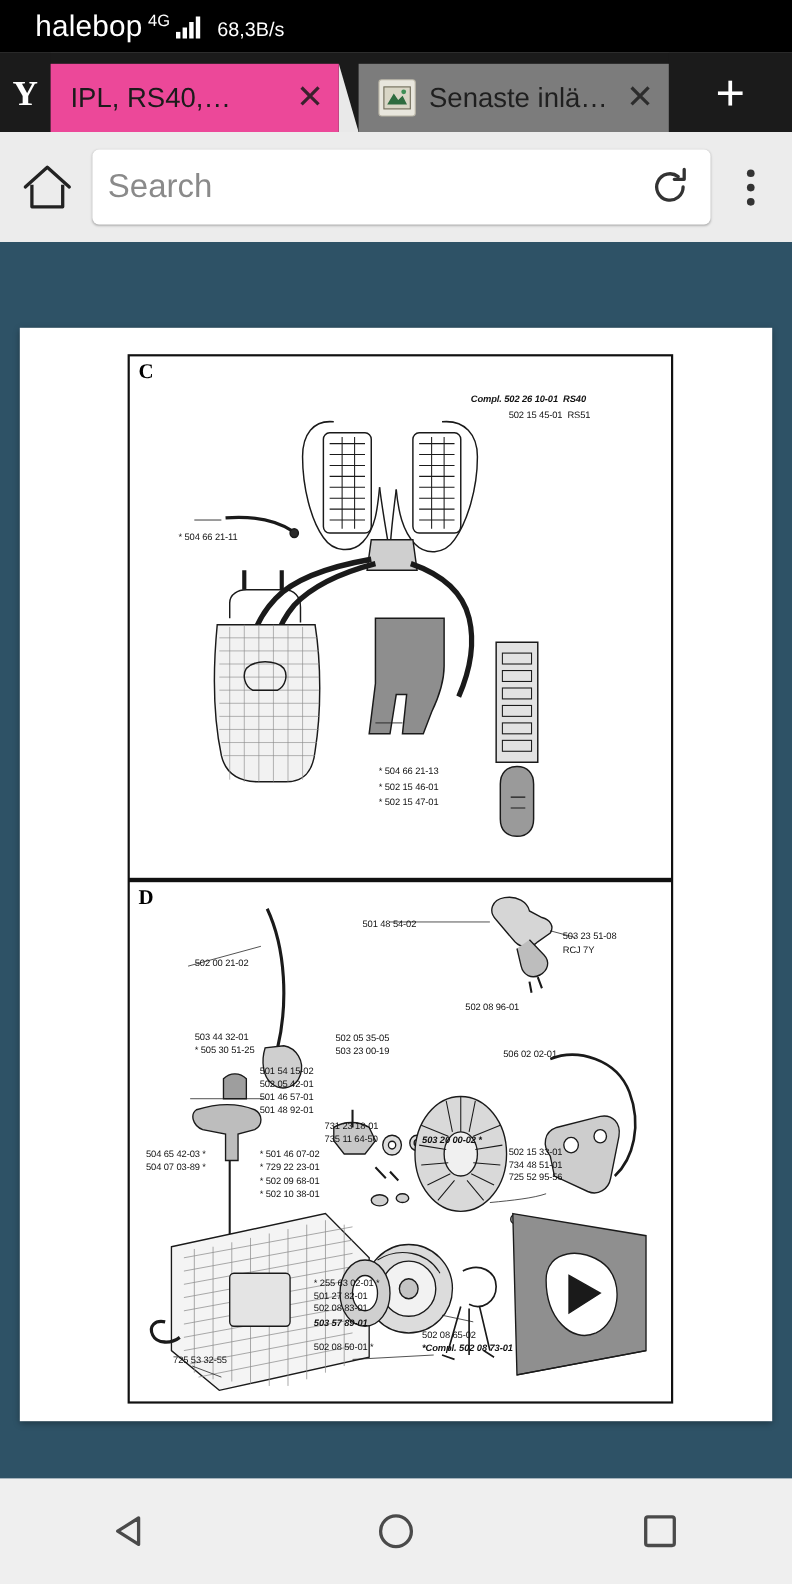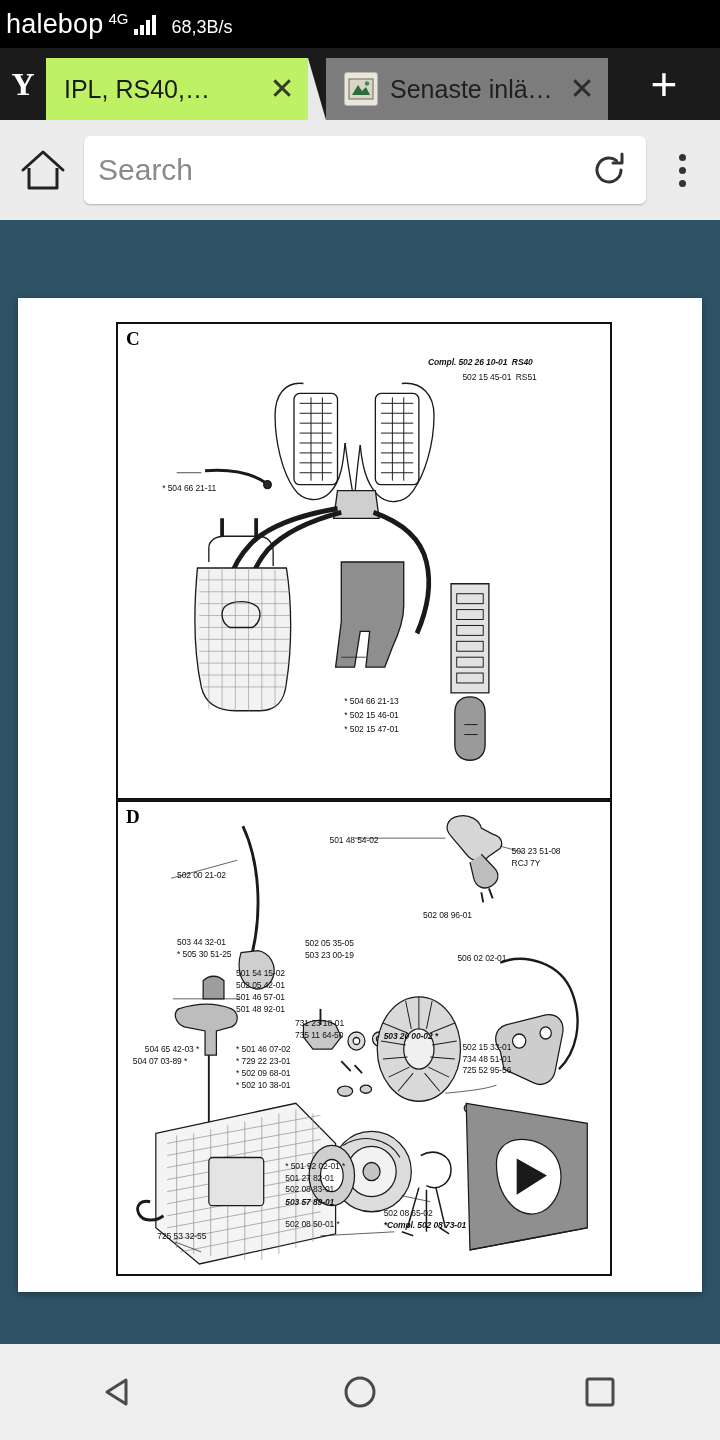--- a/index.html
+++ b/index.html
@@ -14,21 +14,21 @@
     width: 720px; height: 1440px;
     display: flex; flex-direction: column;
     background: #fff;
   }
 
   
   .statusbar {
     height: 48px;
     background: #000; color: #fff;
     display: flex; align-items: center;
-    padding: 0 6px;
+    padding: 0 32px;
     font-size: 26px;
     flex: 0 0 48px;
   }
   .sb-left { display: flex; align-items: baseline; gap: 4px; }
   .carrier { font-size: 27px; letter-spacing: 0.2px; }
   .netgen { font-size: 15px; position: relative; top: -9px; margin-left: 1px; }
   .sig-bars { display: inline-flex; align-items: flex-end; gap: 2px; height: 20px; margin-left: 1px; position: relative; top: 2px; }
   .sig-bars i { display: block; width: 4px; background: #fff; }
   .sig-bars i:nth-child(1) { height: 6px; }
   .sig-bars i:nth-child(2) { height: 10px; }
@@ -62,21 +62,21 @@
     background: #1b1b1b;
   }
   .tab {
     height: 62px;
     display: flex; align-items: center;
     padding: 0 10px 0 18px;
     gap: 12px;
     position: relative;
     min-width: 0;
   }
-  .tab.active { background: #bef264; color: #1b1b1b; width: 262px; }
+  .tab.active { background: #ec4899; color: #1b1b1b; width: 262px; }
   .tab.inactive { background: #7c7c7c; color: #1f1f1f; width: 282px; }
   .tab .favicon {
     width: 34px; height: 34px; flex: 0 0 34px;
     display: flex; align-items: center; justify-content: center;
     border-radius: 3px;
   }
   .tab .favicon.img { background: #e8e6dd; border: 1px solid #b9b5a6; }
   .tab .title {
     flex: 1 1 auto; font-size: 25px; white-space: nowrap; overflow: hidden; text-overflow: ellipsis;
   }
@@ -388,27 +388,27 @@
               <div class="lbl" style="left: 24%; top: 35.2%;">501 54 15-02</div>
               <div class="lbl" style="left: 24%; top: 37.7%;">502 05 42-01</div>
               <div class="lbl" style="left: 24%; top: 40.2%;">501 46 57-01</div>
               <div class="lbl" style="left: 24%; top: 42.7%;">501 48 92-01</div>
               <div class="lbl" style="left: 36%; top: 45.8%;">731 23 18-01</div>
               <div class="lbl" style="left: 36%; top: 48.3%;">735 11 64-50</div>
               <div class="lbl b" style="left: 54%; top: 48.6%;">503 20 00-02 *</div>
               <div class="lbl" style="left: 70%; top: 50.9%;">502 15 33-01</div>
               <div class="lbl" style="left: 70%; top: 53.3%;">734 48 51-01</div>
               <div class="lbl" style="left: 70%; top: 55.7%;">725 52 95-56</div>
-              <div class="lbl" style="left: 3%; top: 51.3%; margin-left: 12px;">504 65 42-03 *</div>
+              <div class="lbl" style="left: 3%; top: 51.3%;">504 65 42-03 *</div>
               <div class="lbl" style="left: 3%; top: 53.8%;">504 07 03-89 *</div>
               <div class="lbl" style="left: 24%; top: 51.3%;">* 501 46 07-02</div>
               <div class="lbl" style="left: 24%; top: 53.8%;">* 729 22 23-01</div>
               <div class="lbl" style="left: 24%; top: 56.3%;">* 502 09 68-01</div>
               <div class="lbl" style="left: 24%; top: 58.8%;">* 502 10 38-01</div>
-              <div class="lbl" style="left: 34%; top: 76%;">* 501 92 02-01 *</div>
+              <div class="lbl" style="left: 34%; top: 76%;">* 255 63 02-01 *</div>
               <div class="lbl" style="left: 34%; top: 78.5%;">501 27 82-01</div>
               <div class="lbl" style="left: 34%; top: 81%;">502 08 83-01</div>
               <div class="lbl b" style="left: 34%; top: 83.6%;">503 57 89-01</div>
               <div class="lbl" style="left: 34%; top: 88.3%;">502 08 50-01 *</div>
               <div class="lbl" style="left: 54%; top: 86%;">502 08 65-02</div>
               <div class="lbl b" style="left: 54%; top: 88.6%;">*Compl. 502 08 73-01</div>
               <div class="lbl" style="left: 8%; top: 90.8%;">725 53 32-55</div>
             </div>
         </div>
 

